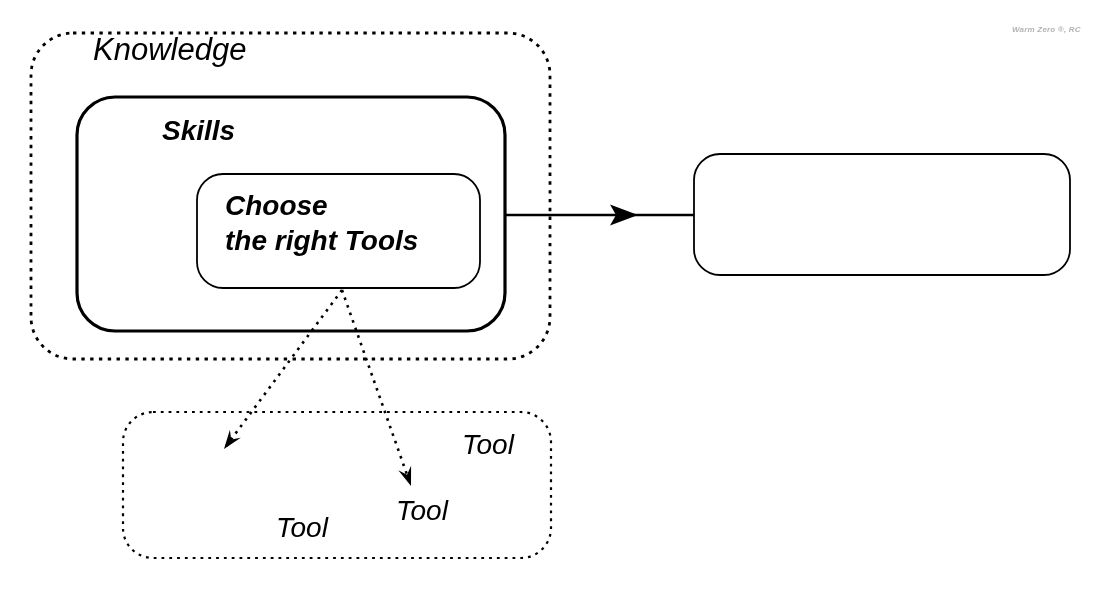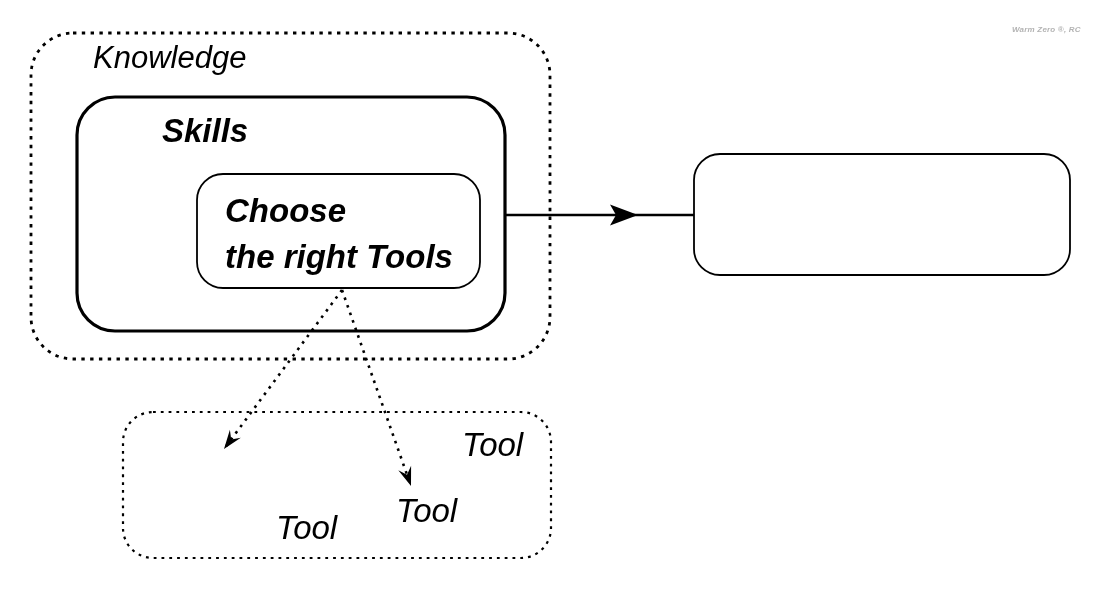--- a/index.html
+++ b/index.html
@@ -29,27 +29,27 @@
   }
   .filled {
     fill: var(--ink);
     stroke: none;
   }
   .lbl {
     position: absolute;
     font-style: italic;
     color: var(--ink);
     line-height: 41px;
-    font-size: 33px;
+    font-size: 28px;
     white-space: pre-line;
   }
   .bold { font-weight: bold; }
-  .lbl-knowledge { left: 93px;  top: 39px;  font-size: 31px; line-height: 38px; }
+  .lbl-knowledge { left: 93px;  top: 31px;  font-size: 31px; line-height: 38px; }
   .lbl-skills    { left: 162px; top: 110px; }
-  .lbl-choose    { left: 225px; top: 188px; line-height: 46px; }
+  .lbl-choose    { left: 225px; top: 188px; line-height: 35px; }
   .lbl-product   { left: 722px; top: 172px; line-height: 40px; }
   .lbl-wztool    { left: 152px; top: 452px; }
   .lbl-tool-a    { left: 462px; top: 424px; }
   .lbl-tool-b    { left: 396px; top: 490px; }
   .lbl-tool-c    { left: 276px; top: 507px; }
   .watermark {
     position: absolute;
     left: 1012px; top: 25px;
     font-size: 8px;
     font-style: italic;

